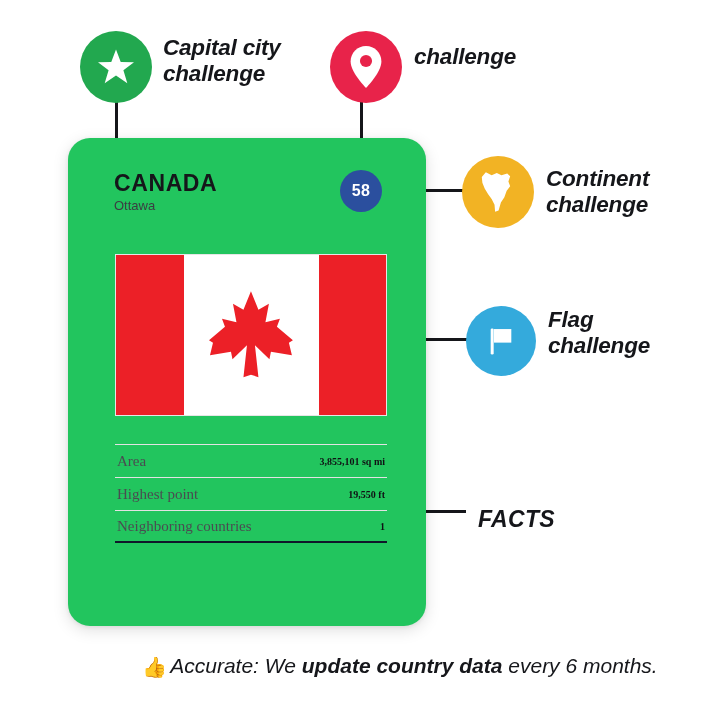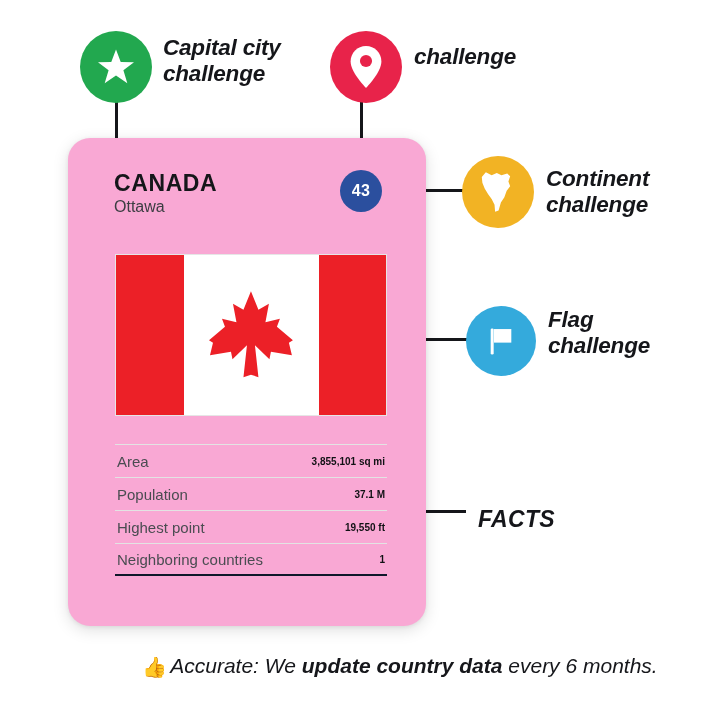--- a/index.html
+++ b/index.html
@@ -23,40 +23,40 @@
     height: 720px;
   }
 
   
   .card {
     position: absolute;
     left: 68px;
     top: 138px;
     width: 358px;
     height: 488px;
-    background: #f9a8d4;
+    background: #22c55e;
     border-radius: 22px;
     box-shadow: 0 4px 16px rgba(0,0,0,0.13), 0 1px 4px rgba(0,0,0,0.07);
   }
 
   
   .country-name {
     position: absolute;
     left: 46px;
     top: 32px;
     font-size: 23px;
     font-weight: 700;
     letter-spacing: 0.6px;
     color: #15161a;
   }
   .capital-name {
     position: absolute;
     left: 46px;
     top: 60px;
-    font-size: 16px;
+    font-size: 13px;
     font-weight: 400;
     color: #3b3d42;
   }
 
   
   .flag {
     position: absolute;
     left: 47px;
     top: 116px;
     width: 272px;
@@ -90,20 +90,21 @@
     width: 272px;
   }
   .fact-row {
     display: flex;
     justify-content: space-between;
     align-items: center;
     border-top: 1px solid #e3e3e3;
     height: 33px;
     padding: 0 2px;
     box-sizing: border-box;
+    font-family: Liberation Serif, serif;
   }
   .fact-row:last-child { border-bottom: 2px solid #0f172a; }
   .fact-label {
     font-size: 15px;
     color: #4a4c51;
     font-weight: 400;
   }
   .fact-value {
     font-size: 10px;
     color: #101114;
@@ -238,24 +239,20 @@
           <path fill="#EC2027" d="M50 6 L57.5 24.5 L68 18.5 L64.5 37 L79 33.5 L76 41.5 L92 55 L88 57.5 L91 70 L70 66.5 L68.5 74 L54 60 L57.5 92 L50 89.5 L42.5 92 L46 60 L31.5 74 L30 66.5 L9 70 L12 57.5 L8 55 L24 41.5 L21 33.5 L35.5 37 L32 18.5 L42.5 24.5 Z"></path>
         </svg>
       </div>
       <div class="band"></div>
     </div>
 
     <div class="facts">
       <div class="fact-row">
         <span class="fact-label">Area</span>
         <span class="fact-value">3,855,101 sq mi</span>
-      </div>
-      <div class="fact-row">
-        <span class="fact-label">Population</span>
-        <span class="fact-value">37.1 M</span>
       </div>
       <div class="fact-row">
         <span class="fact-label">Highest point</span>
         <span class="fact-value">19,550 ft</span>
       </div>
       <div class="fact-row">
         <span class="fact-label">Neighboring countries</span>
         <span class="fact-value">1</span>
       </div>
     </div>
@@ -267,21 +264,21 @@
     </svg>
   </div>
 
   <div class="badge-circle icon-location">
     <svg width="34" height="44" viewBox="0 0 60 80">
       <path fill="#ffffff" d="M30 2 C14.5 2 2 14.5 2 30 C2 50 30 78 30 78 C30 78 58 50 58 30 C58 14.5 45.5 2 30 2 Z"></path>
       <circle cx="30" cy="29" r="11" fill="#E8234A"></circle>
     </svg>
   </div>
 
-  <div class="badge-number">43</div>
+  <div class="badge-number">58</div>
 
   <div class="badge-circle icon-continent">
     <svg width="42" height="44" viewBox="0 0 70 76">
       <path fill="#ffffff" d="M14 4 L24 9 L33 5 L41 9 L51 6 L56 11 L53 20 L56 28 L50 36 L46 47 L40 56 L36 70 L30 72 L29 60 L24 50 L18 42 L12 32 L8 22 L7 12 Z"></path>
     </svg>
   </div>
 
   <div class="badge-circle icon-flagch">
     <svg width="38" height="38" viewBox="0 0 70 70">
       <rect x="16" y="12" width="5.5" height="48" rx="2.5" fill="#ffffff"></rect>

